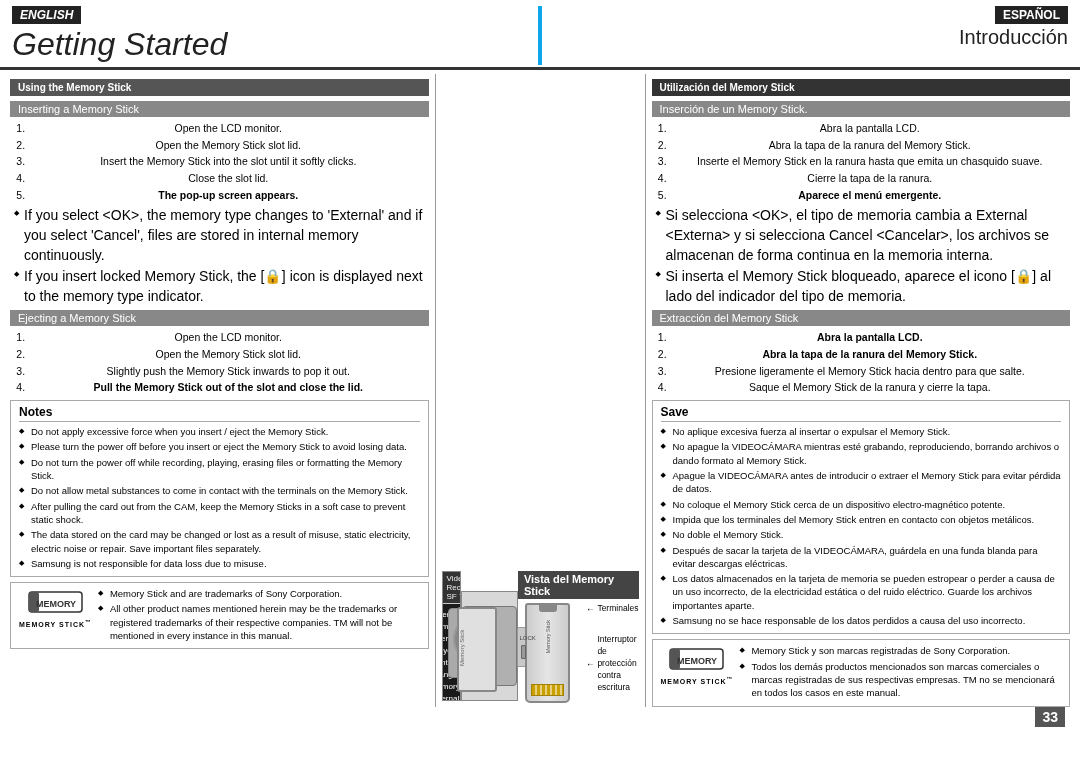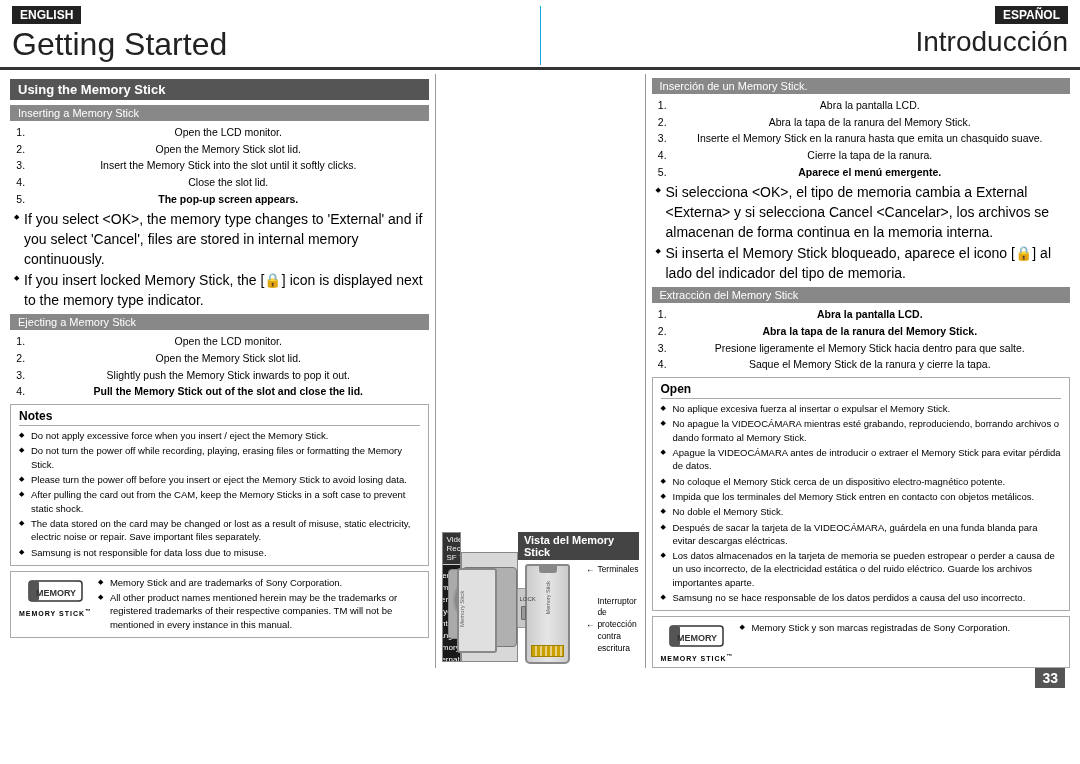--- a/index.html
+++ b/index.html
@@ -22,34 +22,34 @@
     .lang-tag.english { background: #222; }
     .lang-tag.espanol { background: #222; }
     .page-title-left {
       font-size: 32px;
       font-weight: 300;
       color: #222;
       padding-bottom: 2px;
       margin-top: 2px;
     }
     .page-title-right {
-      font-size: 28px;
+      font-size: 20px;
       font-weight: 300;
       color: #222;
       padding-bottom: 2px;
       margin-top: 2px;
       text-align: right;
     }
 
     
     .section-header {
       background: #555;
       color: #fff;
       font-weight: bold;
-      font-size: 13px;
+      font-size: 10px;
       padding: 3px 8px;
       margin-bottom: 5px;
       margin-top: 5px;
     }
     .section-header.dark {
       background: #333;
     }
 
     
     .subsection-header {
@@ -138,22 +138,23 @@
       position: relative;
       padding-bottom: 30px;
     }
 
     .top-header-row {
       display: flex;
       padding: 6px 12px 0 12px;
     }
     .top-header-left {
       flex: 1;
-      border-right: 1px solid #0ea5e9;
+      border-right: 4px solid #0ea5e9;
       padding-right: 10px;
+      font-style: italic;
     }
     .top-header-right {
       flex: 1;
       padding-left: 10px;
       text-align: right;
     }
 
     .title-divider {
       border: none;
       border-top: 3px solid #333;
@@ -318,22 +319,23 @@
         <li><span>Open the LCD monitor.</span></li>
         <li><span>Open the Memory Stick slot lid.</span></li>
         <li><span>Slightly push the Memory Stick inwards to pop it out.</span></li>
         <li><strong><span>Pull the Memory Stick out of the slot and close the lid.</span></strong></li>
       </ol>
 
       <div class="notes-box">
         <div class="notes-title">Notes</div>
         <ul class="diamond-list">
           <li><span>Do not apply excessive force when you insert / eject the Memory Stick.</span></li>
+          <li><span>Please turn the power off before you insert or eject the Memory Stick to avoid losing data.</span></li>
           <li><span>Do not turn the power off while recording, playing, erasing files or formatting the Memory Stick.</span></li>
-          <li><span>Please turn the power off before you insert or eject the Memory Stick to avoid losing data.</span></li>
+          <li><span>Do not allow metal substances to come in contact with the terminals on the Memory Stick.</span></li>
           <li><span>After pulling the card out from the CAM, keep the Memory Sticks in a soft case to prevent static shock.</span></li>
           <li><span>The data stored on the card may be changed or lost as a result of misuse, static electricity, electric noise or repair. Save important files separately.</span></li>
           <li><span>Samsung is not responsible for data loss due to misuse.</span></li>
         </ul>
       </div>
 
       <div class="logo-box">
 
         <div style="flex-shrink:0; text-align:center; min-width:60px;">
           <svg width="55" height="30" viewBox="0 0 55 30">
@@ -408,20 +410,21 @@
               <span>←</span>
               <span>Interruptor de protección contra escritura</span>
             </div>
           </div>
         </div>
       </div>
     </div>
 
     <div class="col-right">
 
+      <div class="section-header dark">Utilización del Memory Stick</div>
 
       <div class="subsection-header">Inserción de un Memory Stick.</div>
       <ol>
         <li><span>Abra la pantalla LCD.</span></li>
         <li><span>Abra la tapa de la ranura del Memory Stick.</span></li>
         <li><span>Inserte el Memory Stick en la ranura hasta que emita un chasquido suave.</span></li>
         <li><span>Cierre la tapa de la ranura.</span></li>
         <li><strong><span>Aparece el menú emergente.</span></strong></li>
       </ol>
       <ul class="bullet-list">
@@ -431,21 +434,21 @@
 
       <div class="subsection-header">Extracción del Memory Stick</div>
       <ol>
         <li><strong><span>Abra la pantalla LCD.</span></strong></li>
         <li><strong><span>Abra la tapa de la ranura del Memory Stick.</span></strong></li>
         <li><span>Presione ligeramente el Memory Stick hacia dentro para que salte.</span></li>
         <li><span>Saque el Memory Stick de la ranura y cierre la tapa.</span></li>
       </ol>
 
       <div class="notes-box">
-        <div class="notes-title">Open</div>
+        <div class="notes-title">Save</div>
         <ul class="diamond-list">
           <li><span>No aplique excesiva fuerza al insertar o expulsar el Memory Stick.</span></li>
           <li><span>No apague la VIDEOCÁMARA mientras esté grabando, reproduciendo, borrando archivos o dando formato al Memory Stick.</span></li>
           <li><span>Apague la VIDEOCÁMARA antes de introducir o extraer el Memory Stick para evitar pérdida de datos.</span></li>
           <li><span>No coloque el Memory Stick cerca de un dispositivo electro-magnético potente.</span></li>
           <li><span>Impida que los terminales del Memory Stick entren en contacto con objetos metálicos.</span></li>
           <li><span>No doble el Memory Stick.</span></li>
           <li><span>Después de sacar la tarjeta de la VIDEOCÁMARA, guárdela en una funda blanda para evitar descargas eléctricas.</span></li>
           <li><span>Los datos almacenados en la tarjeta de memoria se pueden estropear o perder a causa de un uso incorrecto, de la electricidad estática o del ruido eléctrico. Guarde los archivos importantes aparte.</span></li>
           <li><span>Samsung no se hace responsable de los datos perdidos a causa del uso incorrecto.</span></li>
@@ -459,20 +462,21 @@
             <rect x="1" y="5" width="10" height="20" rx="2" fill="#555"></rect>
             <text x="28" y="20" font-size="9" font-weight="bold" text-anchor="middle" fill="#333">MEMORY</text>
           </svg>
           <div style="font-size:7px; font-weight:bold; letter-spacing:1px;">
             <span>MEMORY STICK</span><sup>™</sup>
           </div>
         </div>
         <div style="font-size:8px; line-height:1.4;">
           <ul class="diamond-list">
             <li><span>Memory Stick y        son marcas registradas de Sony Corporation.</span></li>
+            <li><span>Todos los demás productos mencionados son marcas comerciales o marcas registradas de sus respectivas empresas. TM no se mencionará en todos los casos en este manual.</span></li>
           </ul>
         </div>
       </div>
     </div>
   </div>
 
   <div class="page-num">33</div>
 </div>
 
 </body></html>

